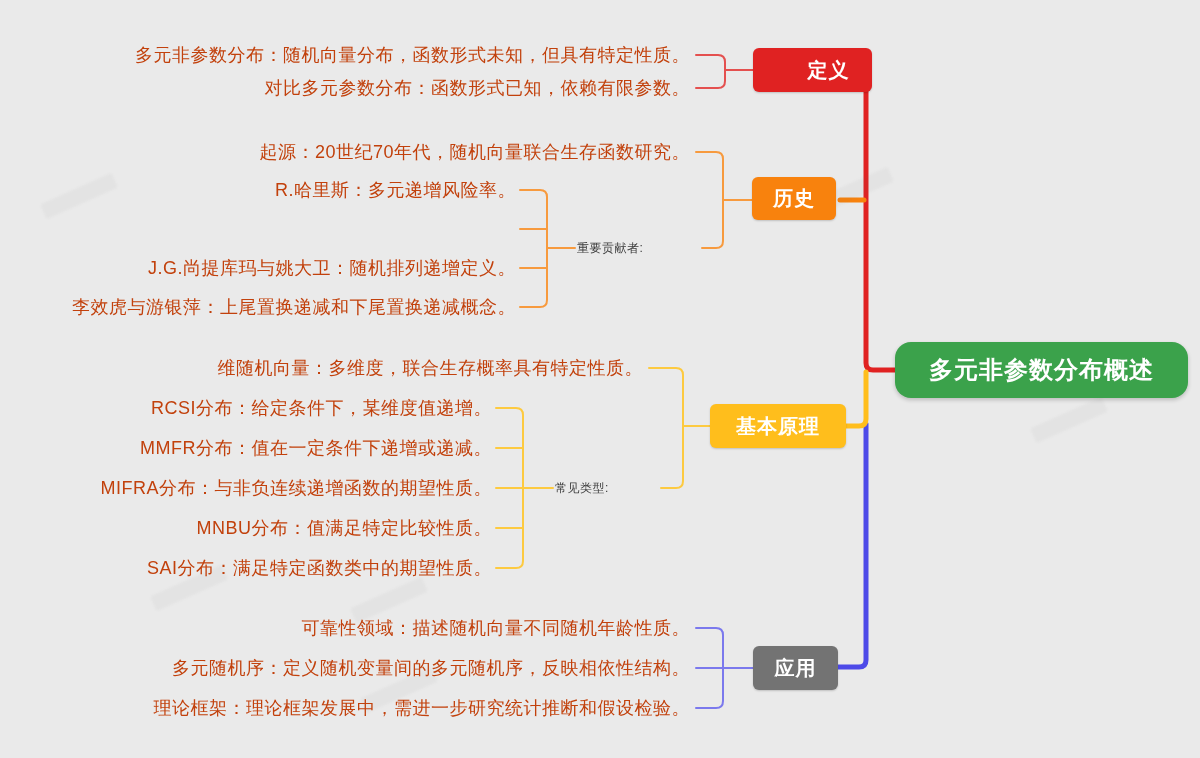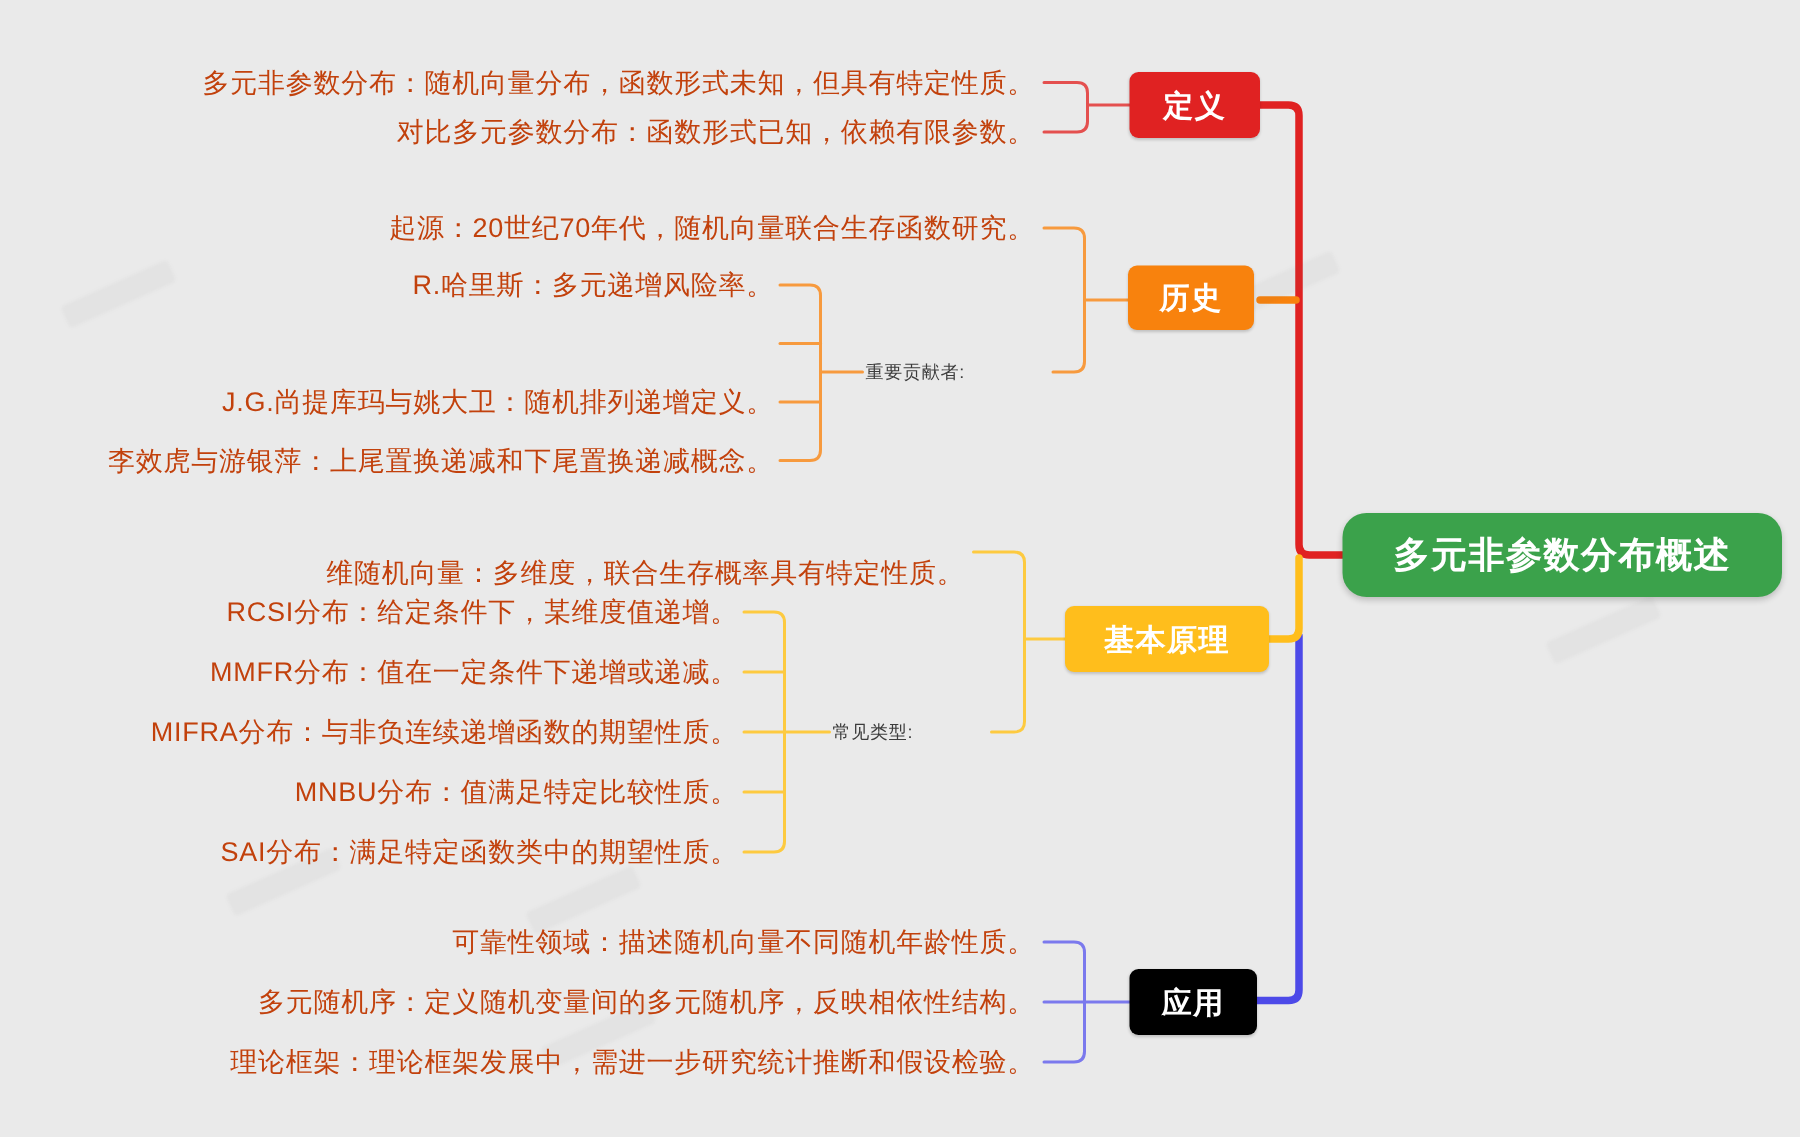--- a/index.html
+++ b/index.html
@@ -29,24 +29,24 @@
     color:#3c3c3c;
   }
   .node{
     position:absolute;
     display:flex;align-items:center;justify-content:center;
     color:#fff;font-weight:bold;font-size:20px;
     border-radius:6px;
     box-shadow:0 1px 2px rgba(0,0,0,.18);
     letter-spacing:1px;
   }
-  .node-definition{left:753px;top:48px;width:87px;height:44px;background:#e02222;}
+  .node-definition{left:753px;top:48px;width:87px;height:44px;background:#e02222;padding-left:32px;}
   .node-history{left:752px;top:177px;width:84px;height:43px;background:#f8820d;}
   .node-principles{left:710px;top:404px;width:136px;height:44px;background:#ffbe1c;text-align:right;}
-  .node-application{left:753px;top:646px;width:85px;height:44px;background:#000000;}
+  .node-application{left:753px;top:646px;width:85px;height:44px;background:#737373;}
   .node-central{
     left:895px;top:342px;width:293px;height:56px;
     background:#3ba24b;border-radius:16px;font-size:24px;
     box-shadow:0 2px 4px rgba(0,0,0,.2);
   }
   .watermark{
     position:absolute;width:78px;height:16px;border-radius:3px;
     background:rgba(90,90,90,.05);
     transform:rotate(-24deg);
     filter:blur(1px);
@@ -103,21 +103,21 @@
 
   <div class="leaf" style="top:41px;right:510px;">多元非参数分布：随机向量分布，函数形式未知，但具有特定性质。</div>
   <div class="leaf" style="top:74px;right:510px;">对比多元参数分布：函数形式已知，依赖有限参数。</div>
 
   <div class="leaf" style="top:138px;right:510px;">起源：20世纪70年代，随机向量联合生存函数研究。</div>
   <div class="leaf" style="top:176px;right:684px;">R.哈里斯：多元递增风险率。</div>
   <div class="leaf" style="top:254px;right:684px;">J.G.尚提库玛与姚大卫：随机排列递增定义。</div>
   <div class="leaf" style="top:293px;right:684px;">李效虎与游银萍：上尾置换递减和下尾置换递减概念。</div>
   <div class="sublabel" style="top:233px;left:577px;">重要贡献者:</div>
 
-  <div class="leaf" style="top:368px;right:557px;text-align:right;">维随机向量：多维度，联合生存概率具有特定性质。</div>
+  <div class="leaf" style="top:354px;right:557px;text-align:right;">维随机向量：多维度，联合生存概率具有特定性质。</div>
   <div class="leaf" style="top:394px;right:708px;">RCSI分布：给定条件下，某维度值递增。</div>
   <div class="leaf" style="top:434px;right:708px;">MMFR分布：值在一定条件下递增或递减。</div>
   <div class="leaf" style="top:474px;right:708px;">MIFRA分布：与非负连续递增函数的期望性质。</div>
   <div class="leaf" style="top:514px;right:708px;">MNBU分布：值满足特定比较性质。</div>
   <div class="leaf" style="top:554px;right:708px;">SAI分布：满足特定函数类中的期望性质。</div>
   <div class="sublabel" style="top:473px;left:555px;">常见类型:</div>
 
   <div class="leaf" style="top:614px;right:510px;">可靠性领域：描述随机向量不同随机年龄性质。</div>
   <div class="leaf" style="top:654px;right:510px;">多元随机序：定义随机变量间的多元随机序，反映相依性结构。</div>
   <div class="leaf" style="top:694px;right:510px;">理论框架：理论框架发展中，需进一步研究统计推断和假设检验。</div>

